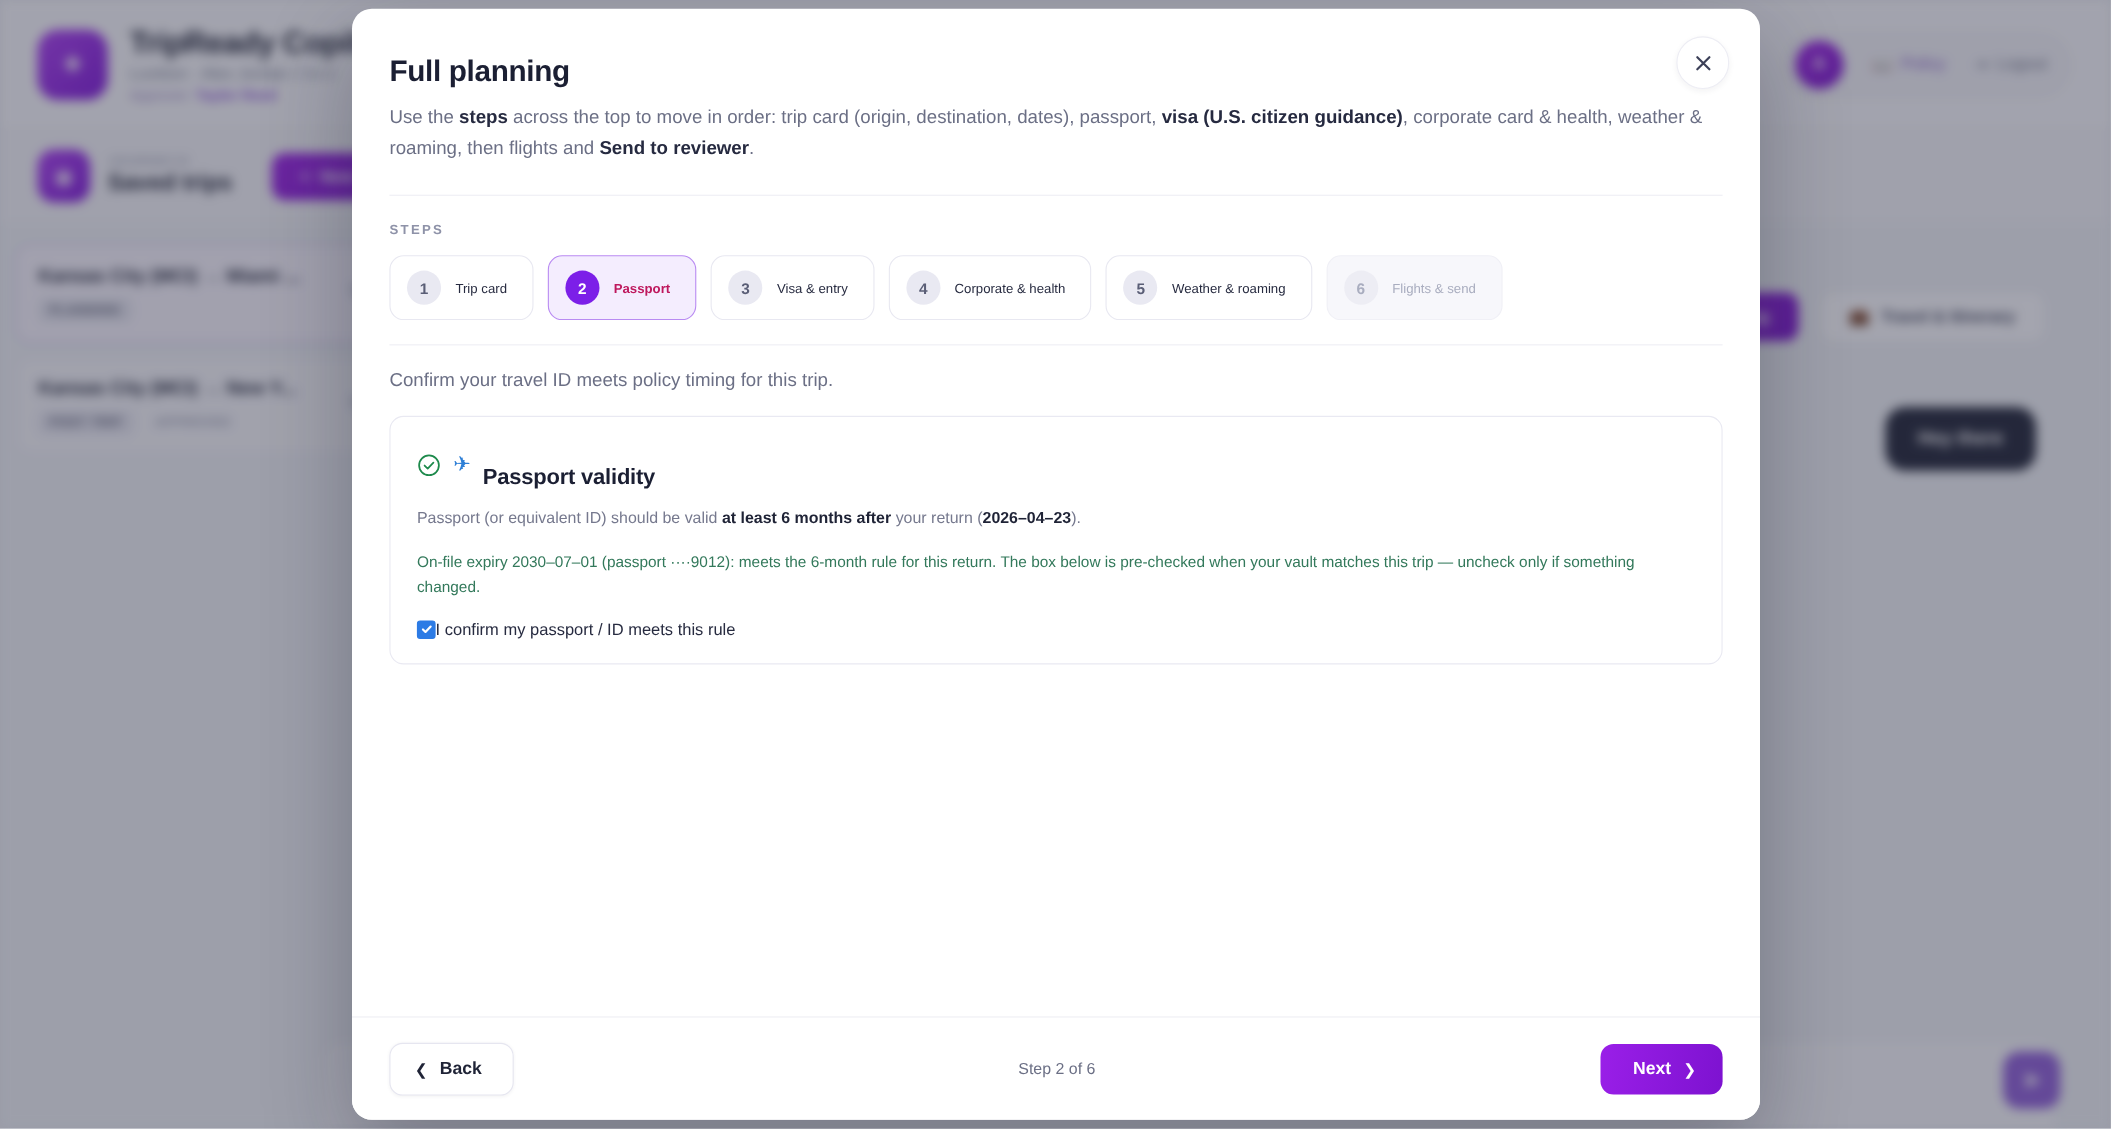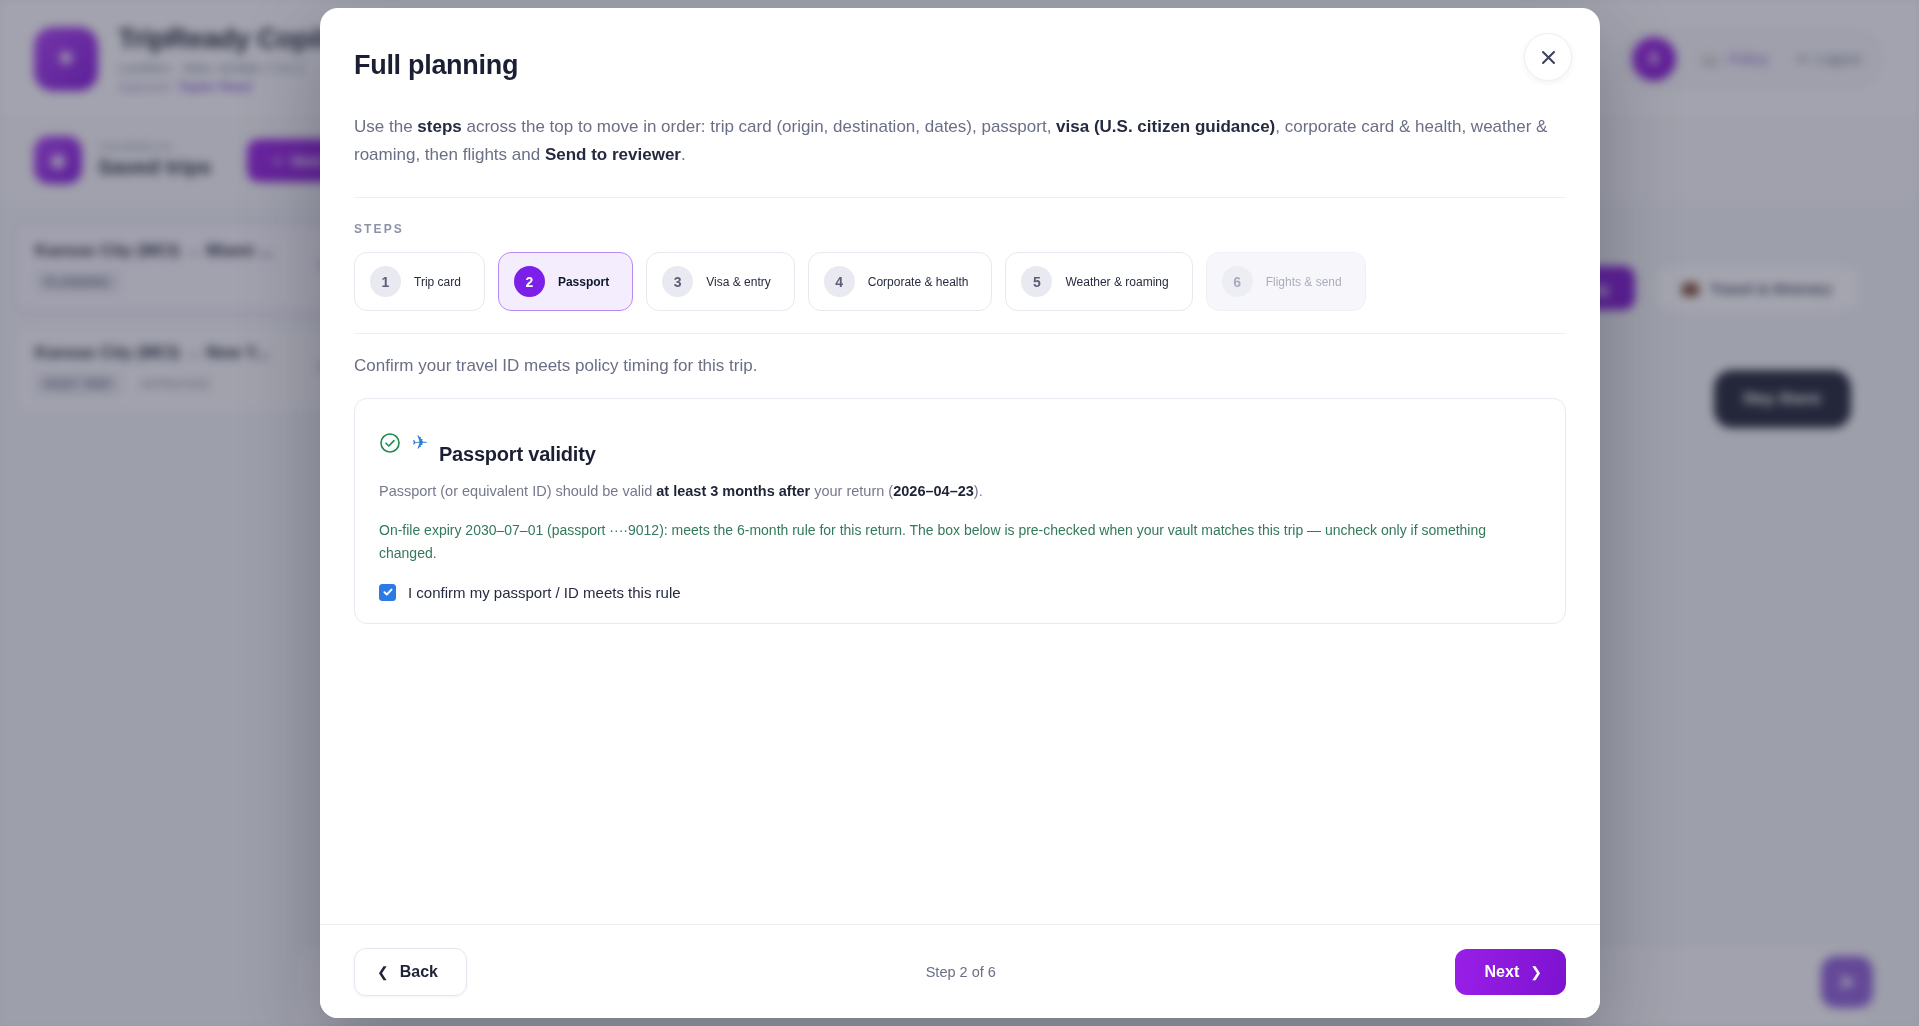--- a/index.html
+++ b/index.html
@@ -225,21 +225,21 @@
   }
 
   .modal-title {
     font-size: 27px;
     font-weight: 700;
     color: #1B1F33;
     letter-spacing: -0.3px;
   }
 
   .modal-intro {
-    margin-top: 32px;
+    margin-top: 12px;
     font-size: 17px;
     line-height: 1.65;
     color: #6B6F85;
     max-width: 1205px;
   }
   .modal-intro b { color: #262A40; font-weight: 700; }
 
   .steps-divider {
     margin-top: 28px;
     border-top: 1px solid #EEEEF4;
@@ -286,21 +286,21 @@
   }
   .step-chip.active {
     background: #F4EDFE;
     border-color: #B98BF2;
   }
   .step-chip.active .step-num {
     background: #7C1FE8;
     color: #fff;
     font-weight: 700;
   }
-  .step-chip.active .step-name { font-weight: 700; color: #0f172a; }
+  .step-chip.active .step-name { font-weight: 700; color: #be185d; }
   .step-chip.disabled { background: #F7F7FB; border-color: #F0F0F6; cursor: default; }
   .step-chip.disabled .step-num { background: #EDEDF4; color: #A9ADBF; }
   .step-chip.disabled .step-name { color: #A9ADBF; }
 
   .section-divider {
     margin-top: 22px;
     border-top: 1px solid #EEEEF4;
   }
 
   .section-hint {
@@ -348,21 +348,20 @@
     margin-top: 16px;
     font-size: 14px;
     line-height: 1.62;
     color: #33795B;
     max-width: 1140px;
   }
   .confirm-row {
     margin-top: 19px;
     display: flex;
     align-items: flex-start;
-    gap: 12px;
     cursor: pointer;
   }
   .cb {
     width: 17px; height: 17px;
     flex: none;
     border-radius: 3px;
     background: #2C7BE5;
     border: 1px solid #2C7BE5;
     display: flex; align-items: center; justify-content: center;
   }
@@ -550,21 +549,21 @@
           <svg width="22" height="22" viewBox="0 0 22 22" fill="none" stroke="currentColor" stroke-width="1.6">
             <circle cx="11" cy="11" r="9"></circle>
             <path d="M7 11.2 L9.8 14 L15 8.6" stroke-linecap="round" stroke-linejoin="round"></path>
           </svg>
         </span>
         <span class="plane-glyph">✈</span>
         <span class="info-title">Passport validity</span>
       </div>
 
       <div class="info-rule">
-        <span>Passport (or equivalent ID) should be valid </span><b>at least 3 months after</b><span> your return (</span><b>2026–04–23</b><span>).</span>
+        <span>Passport (or equivalent ID) should be valid </span><b>at least 6 months after</b><span> your return (</span><b>2026–04–23</b><span>).</span>
       </div>
 
       <div class="info-note">On-file expiry 2030–07–01 (passport ····9012): meets the 6-month rule for this return. The box below is pre-checked when your vault matches this trip — uncheck only if something changed.</div>
 
       <div class="confirm-row">
         <span class="cb">
           <svg viewBox="0 0 12 12" fill="none" stroke="#ffffff" stroke-width="2" stroke-linecap="round" stroke-linejoin="round">
             <path d="M2.5 6.2 L4.8 8.5 L9.5 3.6"></path>
           </svg>
         </span>

